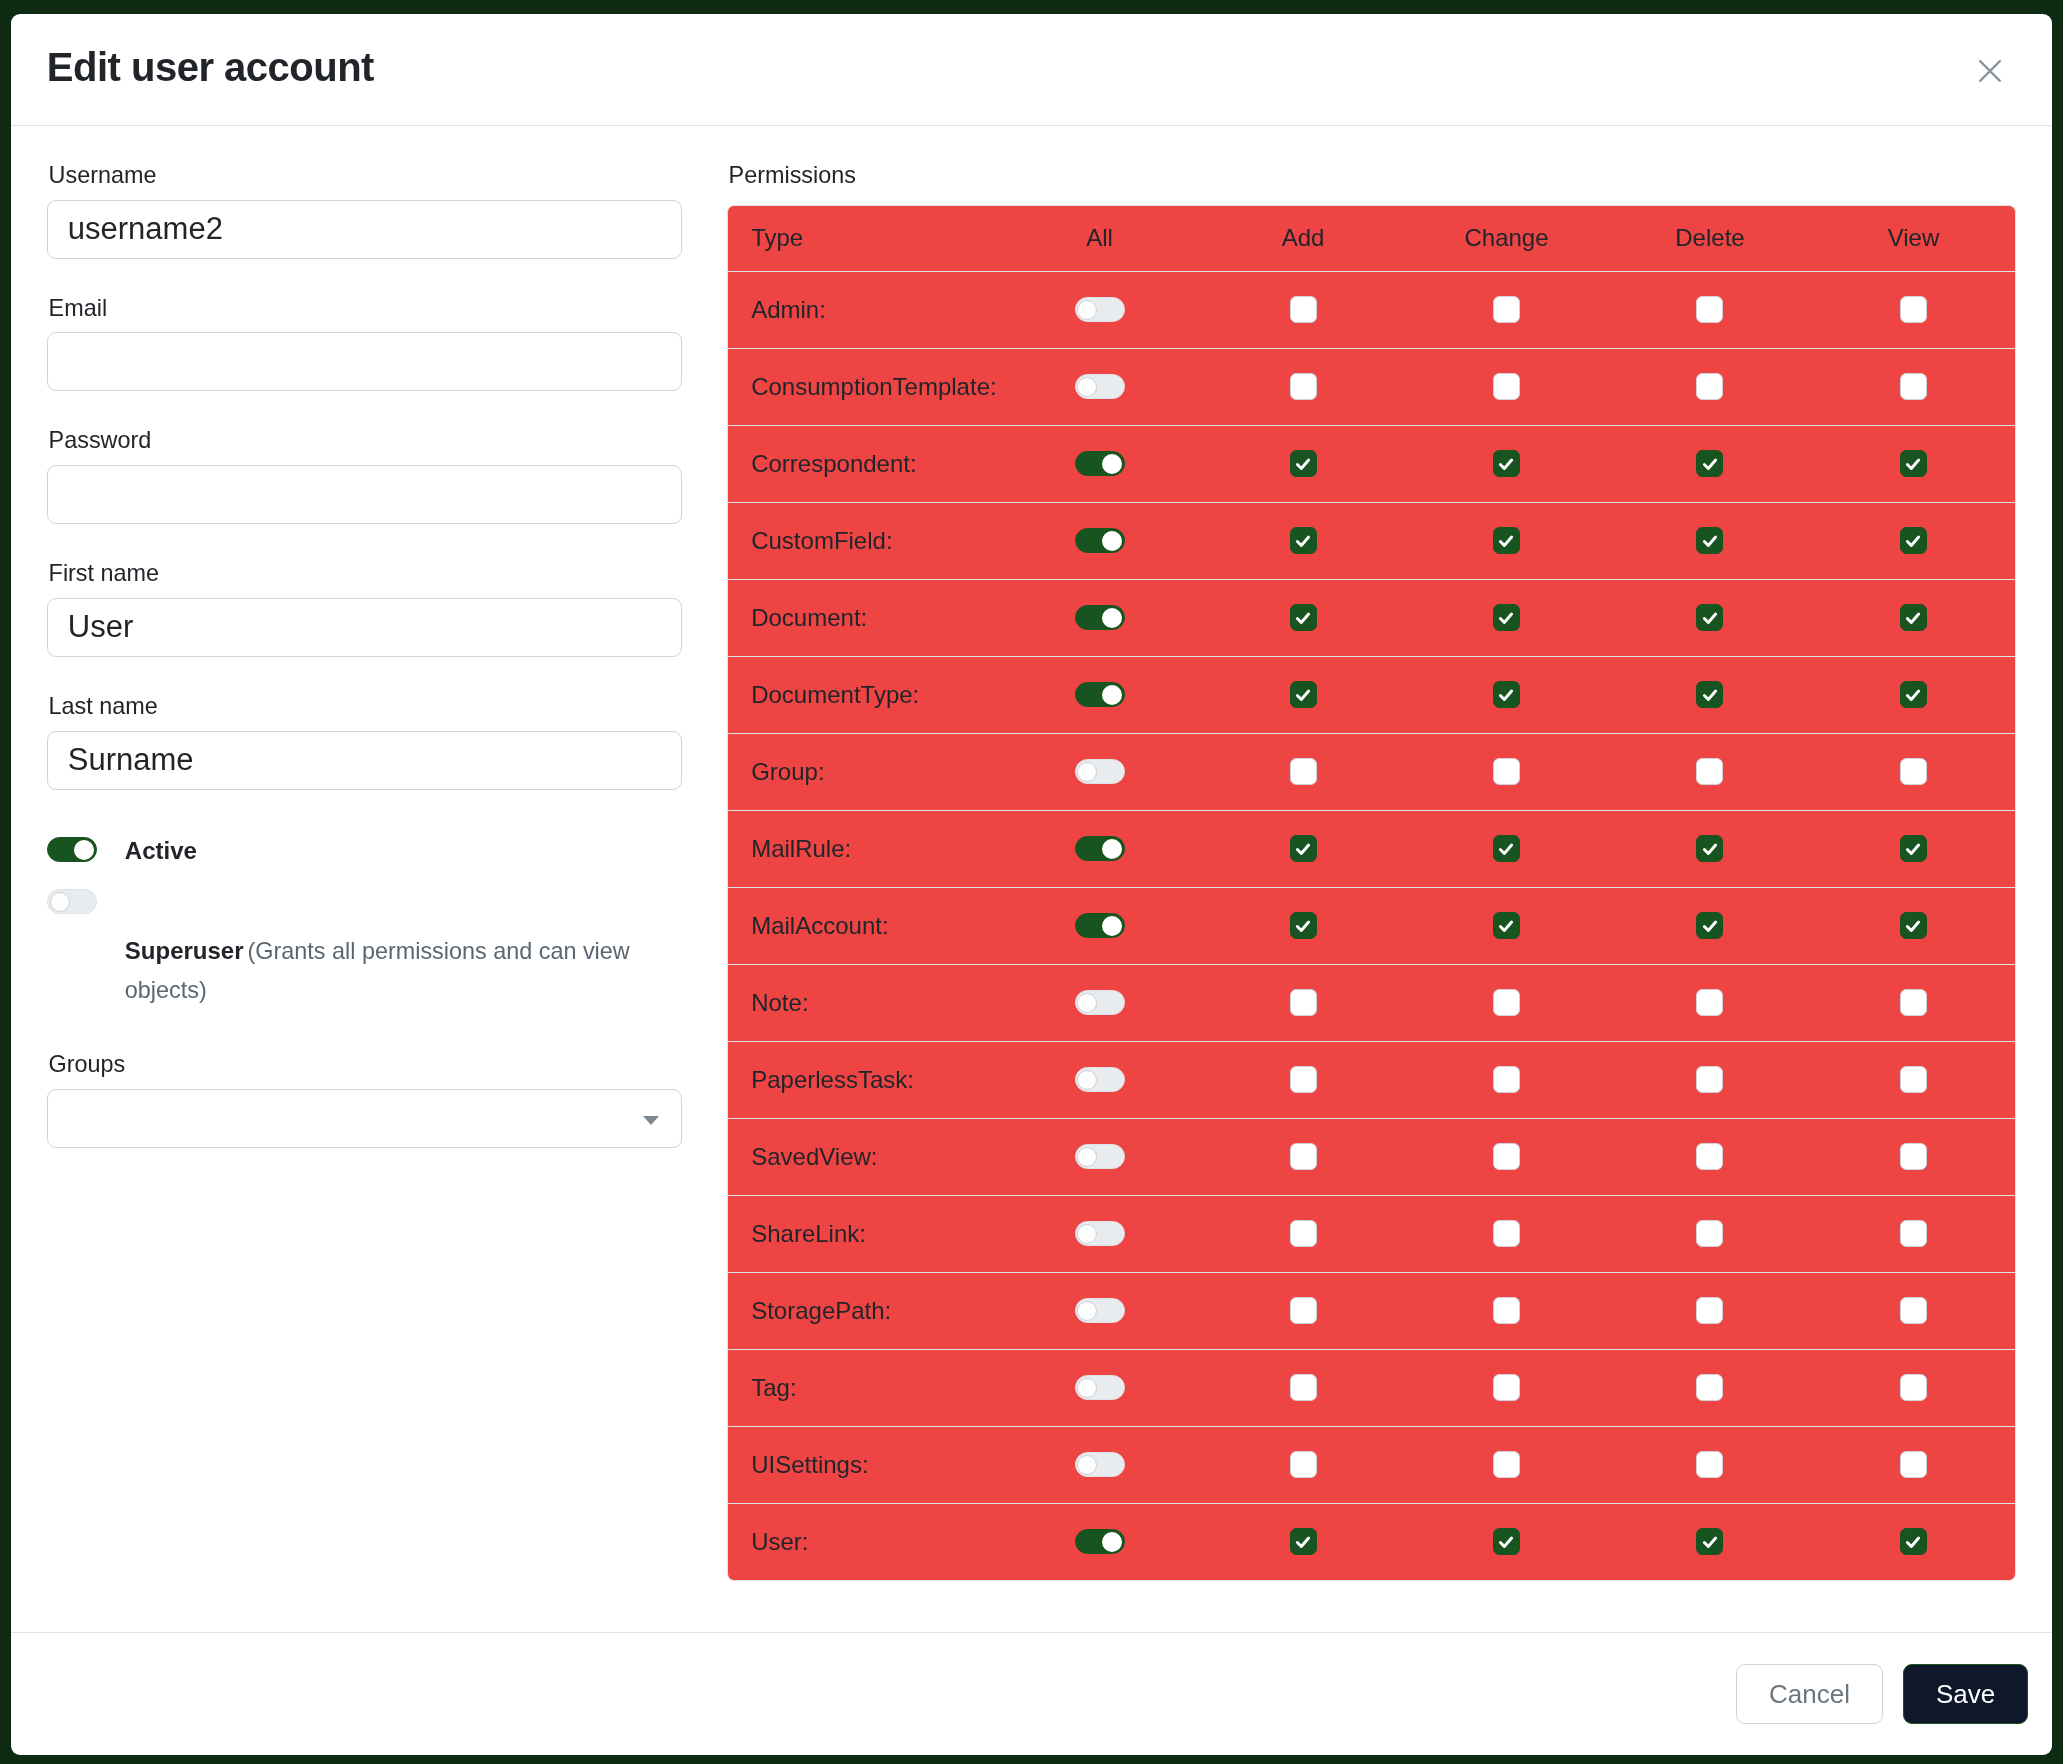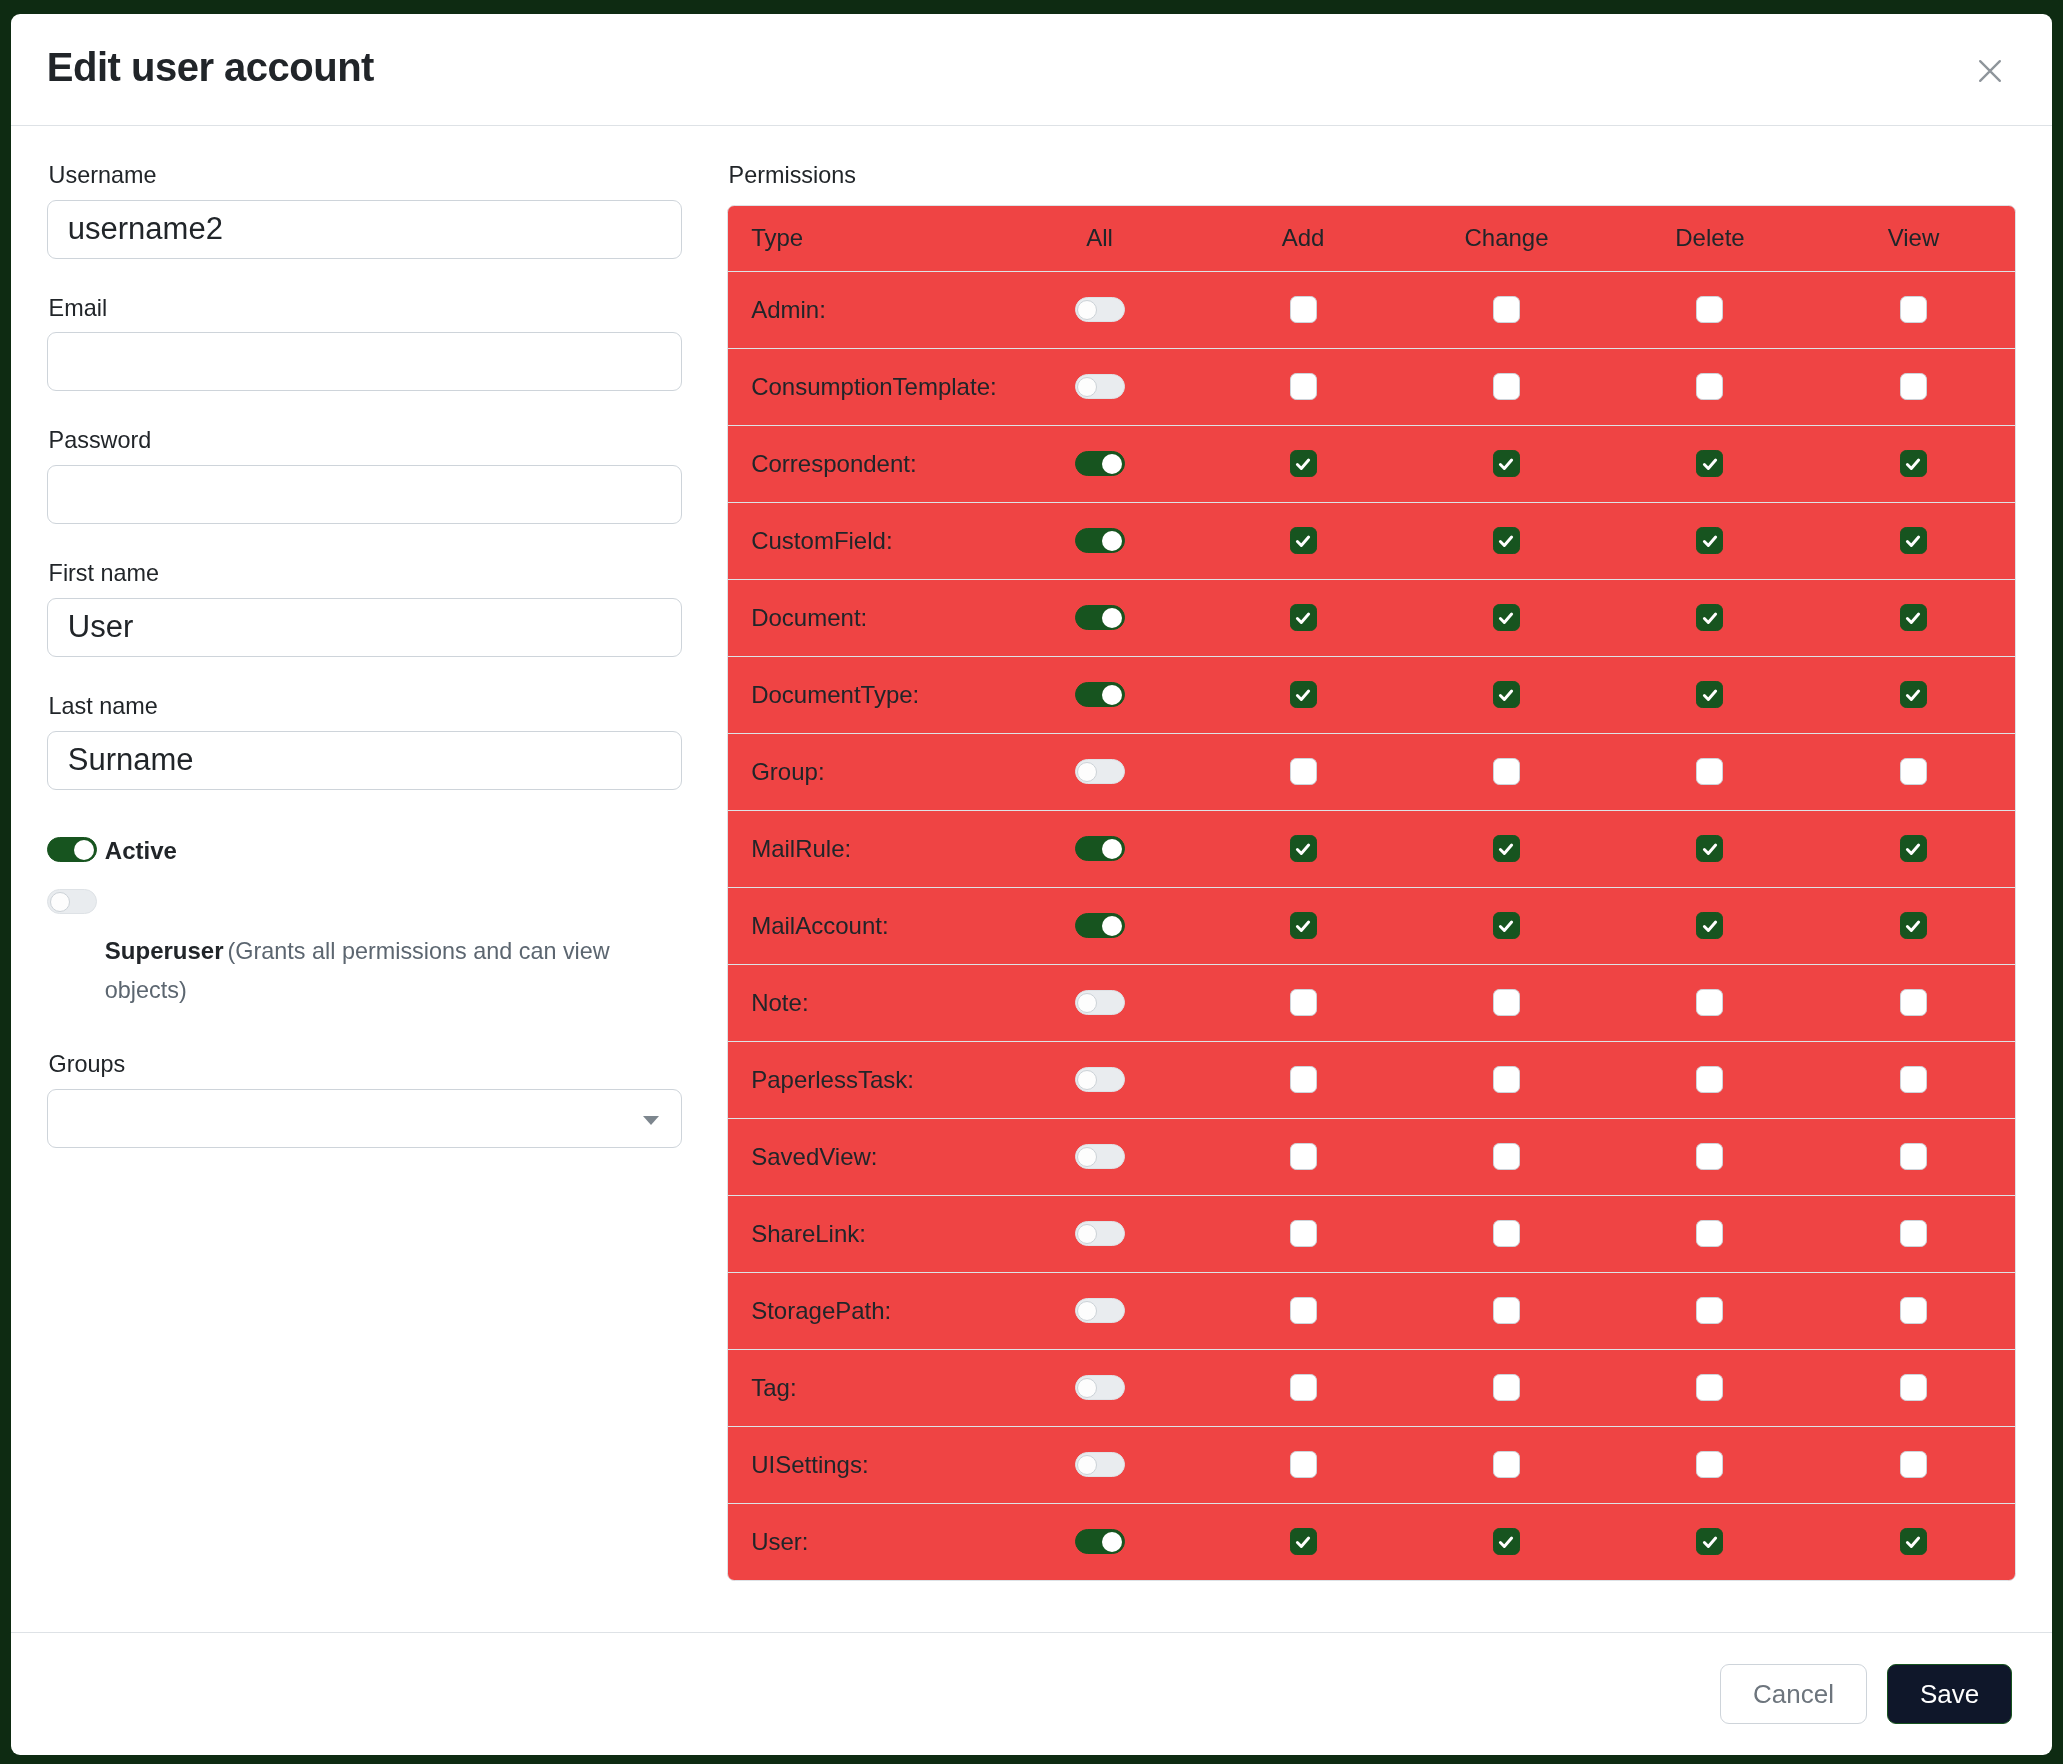--- a/index.html
+++ b/index.html
@@ -89,21 +89,21 @@
     border-radius: 50%;
     background: #fdfdfd;
     border: 0.9px solid #ccd2d7;
   }
   .switch.on { background: #17541f; border-color: #17541f; }
   .switch.on .knob { left: auto; right: 1.8px; border: none; background: #fff; }
 
   .toggle-row {
     display: flex;
     align-items: flex-start;
-    gap: 8px;
+    gap: 28px;
     margin: 0 0 25px 0;
   }
   .toggle-row.first { margin-top: 47px; }
   .toggle-label {
     font-size: 24px;
     font-weight: 600;
     line-height: 29px;
     color: #212529;
   }
   .toggle-text { width: 518px; line-height: 36px; margin-top: 44px; }
@@ -169,21 +169,21 @@
     align-items: center;
     justify-content: center;
     cursor: pointer;
   }
   .cb.checked { background: #17541f; border-color: #17541f; }
   .cb svg { width: 18px; height: 18px; display: block; }
   
   .modal-footer {
     flex: 0 0 auto;
     border-top: 0.9px solid #dee2e6;
-    padding: 31px 40px;
+    padding: 31px 24px;
     display: flex;
     justify-content: flex-end;
     align-items: flex-end;
     gap: 20px;
   }
   .btn {
     font-family: "Liberation Sans", sans-serif;
     font-size: 26px;
     border-radius: 9px;
     padding: 13.5px 32px;

